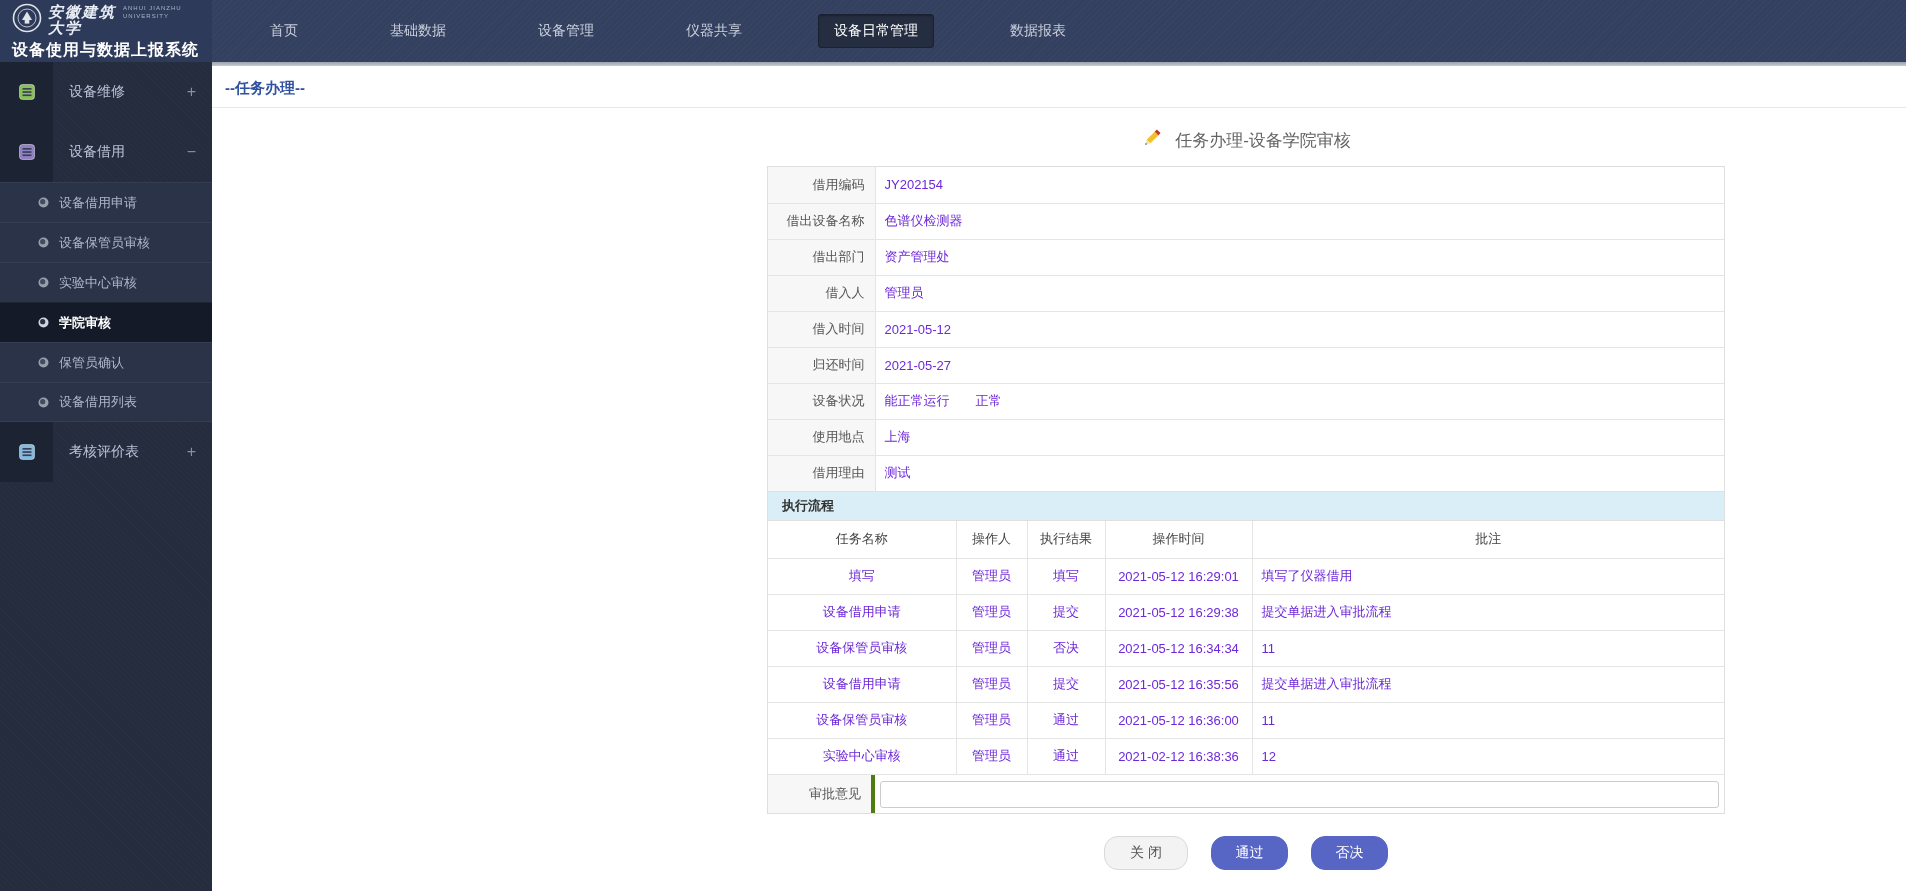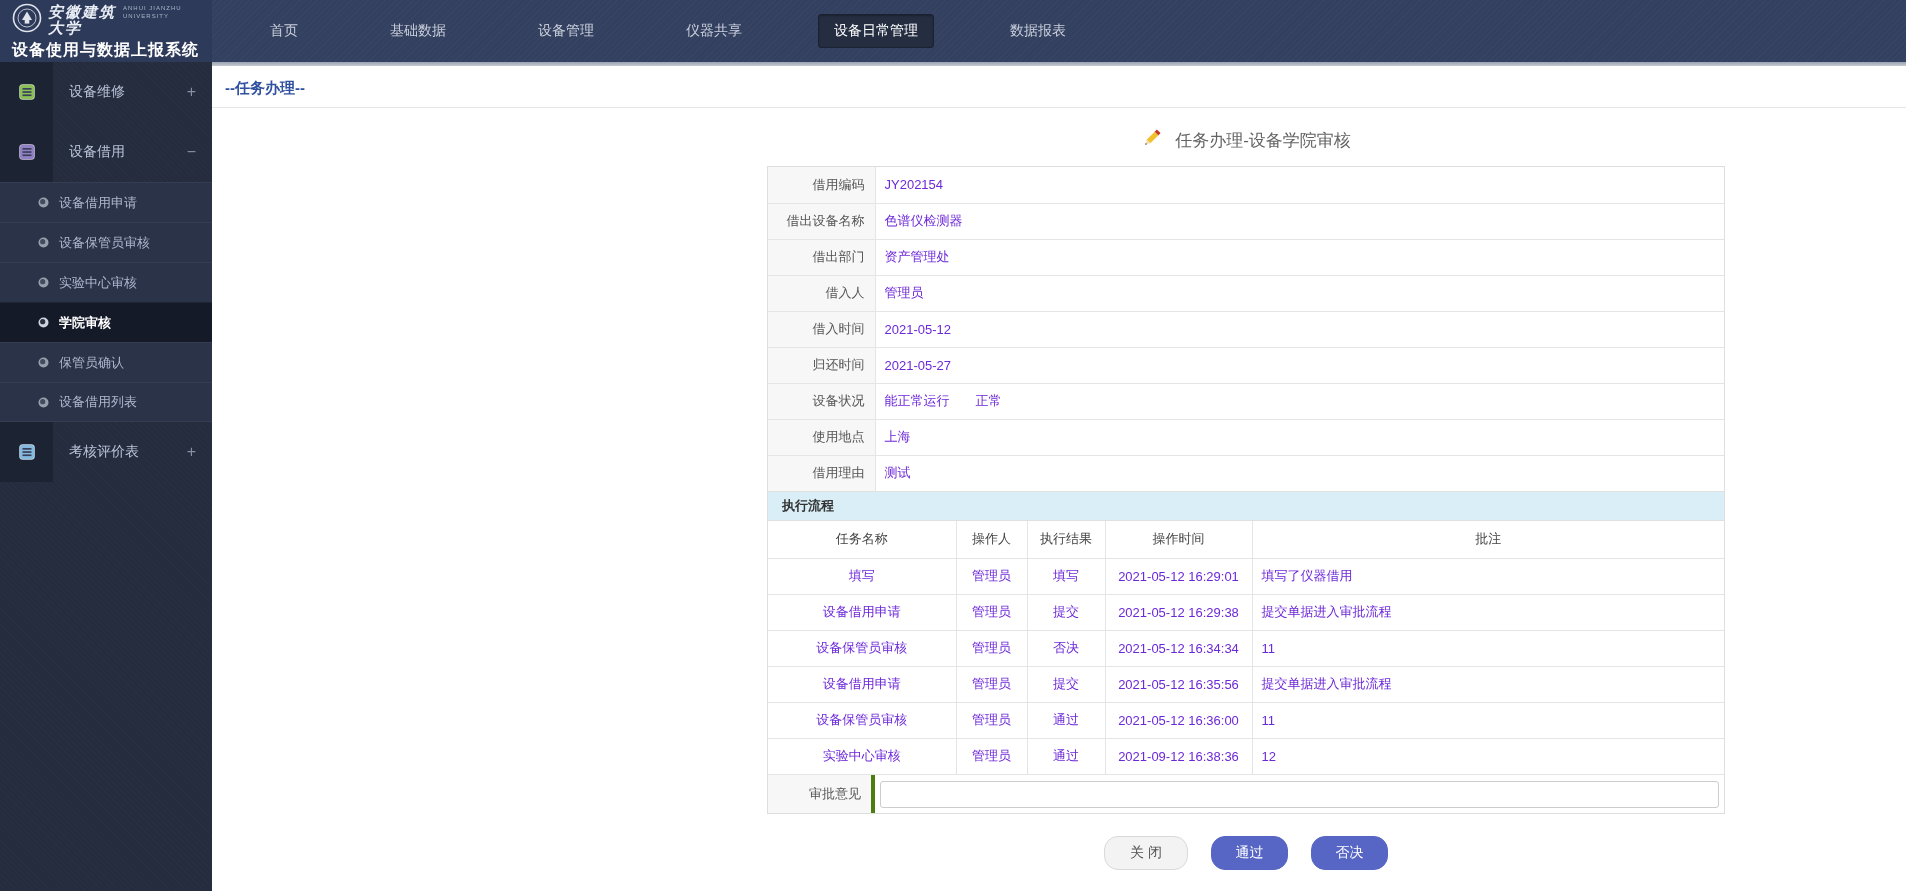--- a/index.html
+++ b/index.html
@@ -319,21 +319,21 @@
                 <td>设备保管员审核</td>
                 <td>管理员</td>
                 <td>通过</td>
                 <td>2021-05-12 16:36:00</td>
                 <td class="note">11</td>
               </tr>
               <tr>
                 <td>实验中心审核</td>
                 <td>管理员</td>
                 <td>通过</td>
-                <td>2021-09-12 16:38:36</td>
+                <td>2021-02-12 16:38:36</td>
                 <td class="note">12</td>
               </tr>
             </tbody>
           </table>
 
           <div class="opinion-row">
             <div class="lbl">审批意见</div>
             <div class="val">
               <input type="text" value="" style="">
             </div>

